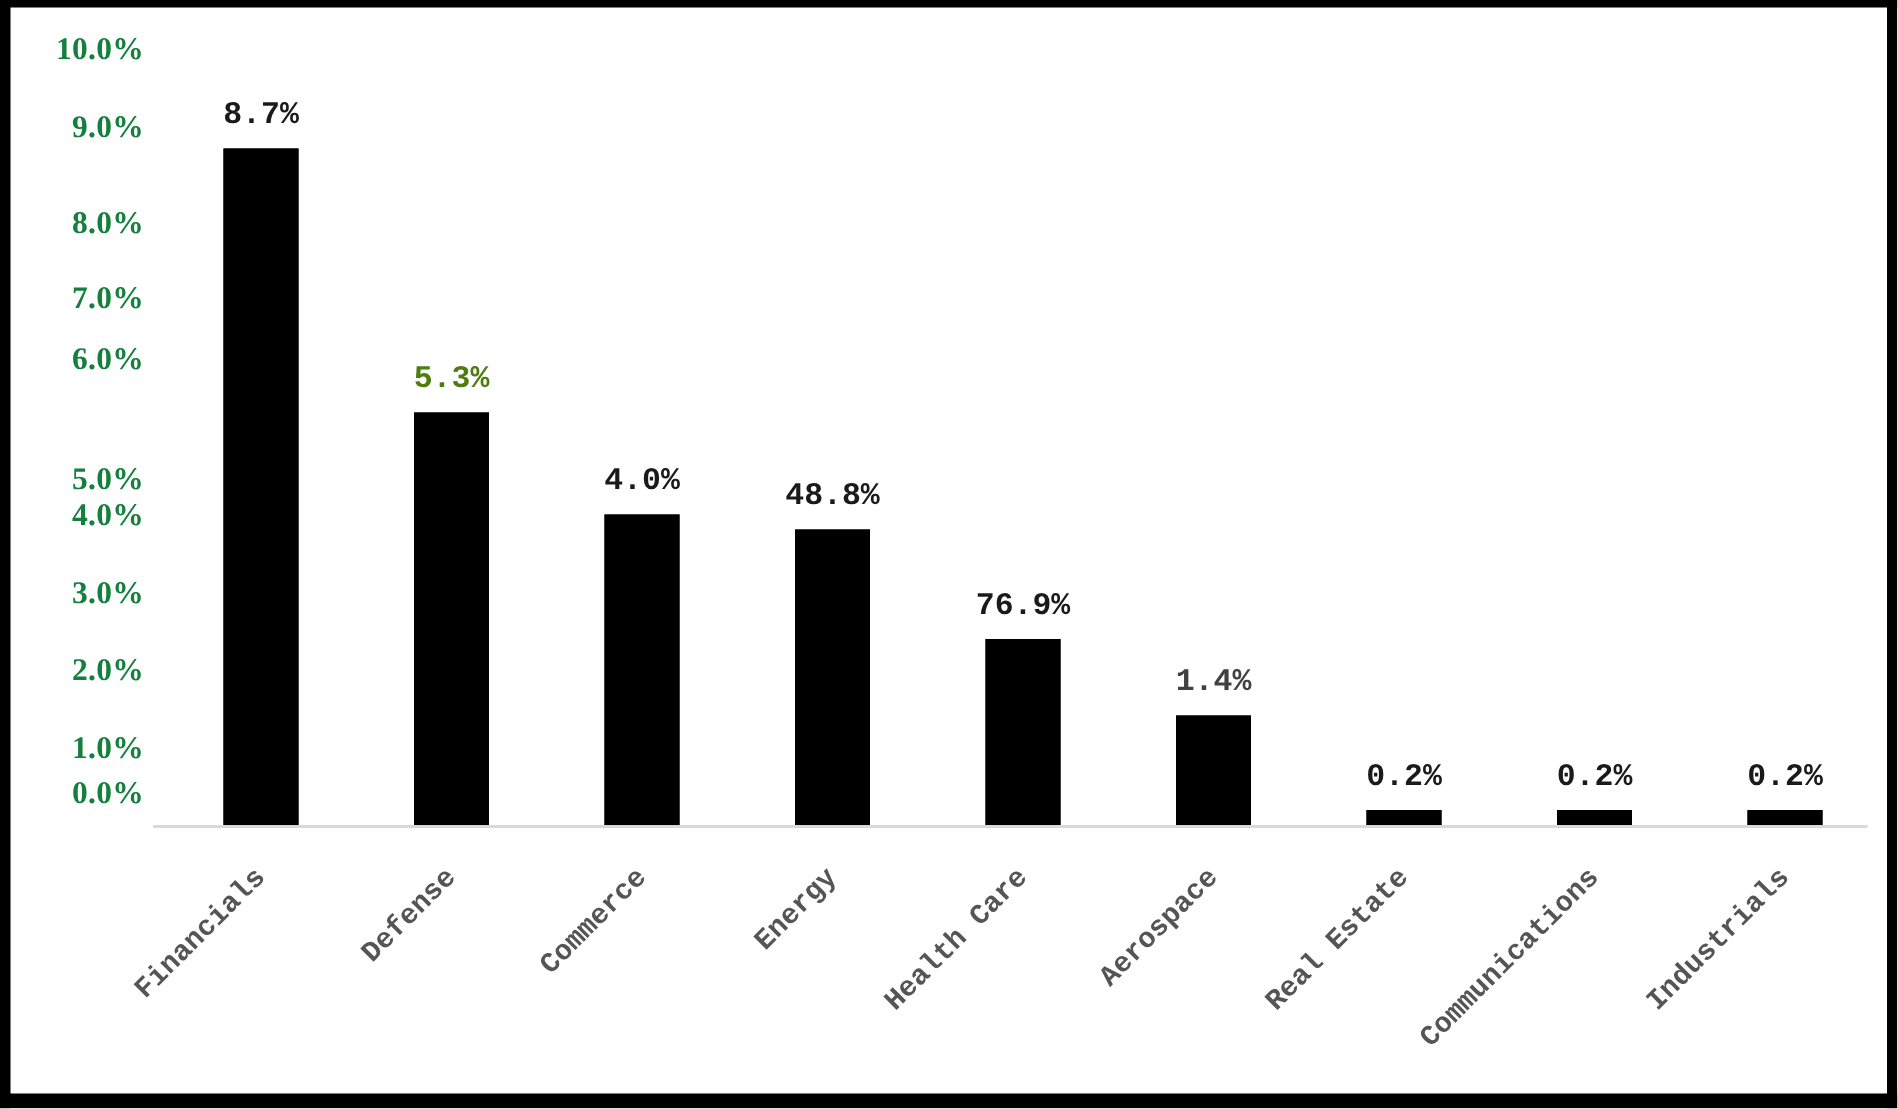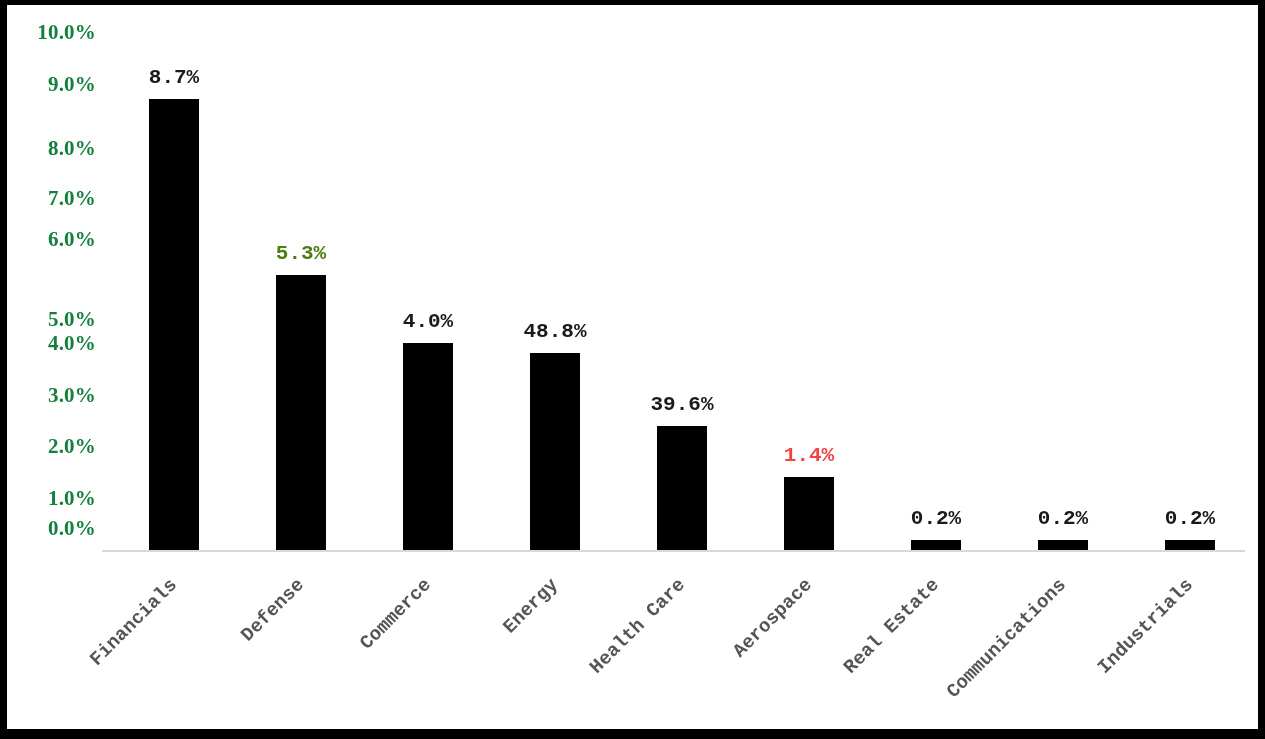--- a/index.html
+++ b/index.html
@@ -144,24 +144,24 @@
         <div class="bar" style="left: 174px; width: 50px; height: 274.54px; top: 270.46px; background: rgb(0, 0, 0);"></div>
         <div class="bar-value" style="left: 139px; width: 120px; top: 238.46px; color: #4d7c0f;">5.3%</div>
         <div class="cat-label" style="left: -101px; width: 300px; text-align: right; top: 567px; color: rgb(85, 85, 85);">Defense</div>
         <div class="bar" style="left: 301px; width: 50px; height: 207.2px; top: 337.8px; background: rgb(0, 0, 0);"></div>
         <div class="bar-value" style="left: 266px; width: 120px; top: 305.8px; color: rgb(26, 26, 26);">4.0%</div>
         <div class="cat-label" style="left: 26px; width: 300px; text-align: right; top: 567px; color: rgb(85, 85, 85);">Commerce</div>
         <div class="bar" style="left: 428px; width: 50px; height: 196.84px; top: 348.16px; background: rgb(0, 0, 0);"></div>
         <div class="bar-value" style="left: 393px; width: 120px; top: 316.16px; color: rgb(26, 26, 26);">48.8%</div>
         <div class="cat-label" style="left: 153px; width: 300px; text-align: right; top: 567px; color: rgb(85, 85, 85);">Energy</div>
         <div class="bar" style="left: 555px; width: 50px; height: 124.32px; top: 420.68px; background: rgb(0, 0, 0);"></div>
-        <div class="bar-value" style="left: 520px; width: 120px; top: 388.68px; color: rgb(26, 26, 26);">39.6%</div>
+        <div class="bar-value" style="left: 520px; width: 120px; top: 388.68px; color: rgb(26, 26, 26);">76.9%</div>
         <div class="cat-label" style="left: 280px; width: 300px; text-align: right; top: 567px; color: rgb(85, 85, 85);">Health Care</div>
         <div class="bar" style="left: 682px; width: 50px; height: 72.52px; top: 472.48px; background: rgb(0, 0, 0);"></div>
-        <div class="bar-value" style="left: 647px; width: 120px; top: 440.48px; color: #ef4444;">1.4%</div>
+        <div class="bar-value" style="left: 647px; width: 120px; top: 440.48px; color: #404040;">1.4%</div>
         <div class="cat-label" style="left: 407px; width: 300px; text-align: right; top: 567px; color: rgb(85, 85, 85);">Aerospace</div>
         <div class="bar" style="left: 809px; width: 50px; height: 10.36px; top: 534.64px; background: rgb(0, 0, 0);"></div>
         <div class="bar-value" style="left: 774px; width: 120px; top: 502.64px; color: rgb(26, 26, 26);">0.2%</div>
         <div class="cat-label" style="left: 534px; width: 300px; text-align: right; top: 567px; color: rgb(85, 85, 85);">Real Estate</div>
         <div class="bar" style="left: 936px; width: 50px; height: 10.36px; top: 534.64px; background: rgb(0, 0, 0);"></div>
         <div class="bar-value" style="left: 901px; width: 120px; top: 502.64px; color: rgb(26, 26, 26);">0.2%</div>
         <div class="cat-label" style="left: 661px; width: 300px; text-align: right; top: 567px; color: rgb(85, 85, 85);">Communications</div>
         <div class="bar" style="left: 1063px; width: 50px; height: 10.36px; top: 534.64px; background: rgb(0, 0, 0);"></div>
         <div class="bar-value" style="left: 1028px; width: 120px; top: 502.64px; color: rgb(26, 26, 26);">0.2%</div>
         <div class="cat-label" style="left: 788px; width: 300px; text-align: right; top: 567px; color: rgb(85, 85, 85);">Industrials</div>

